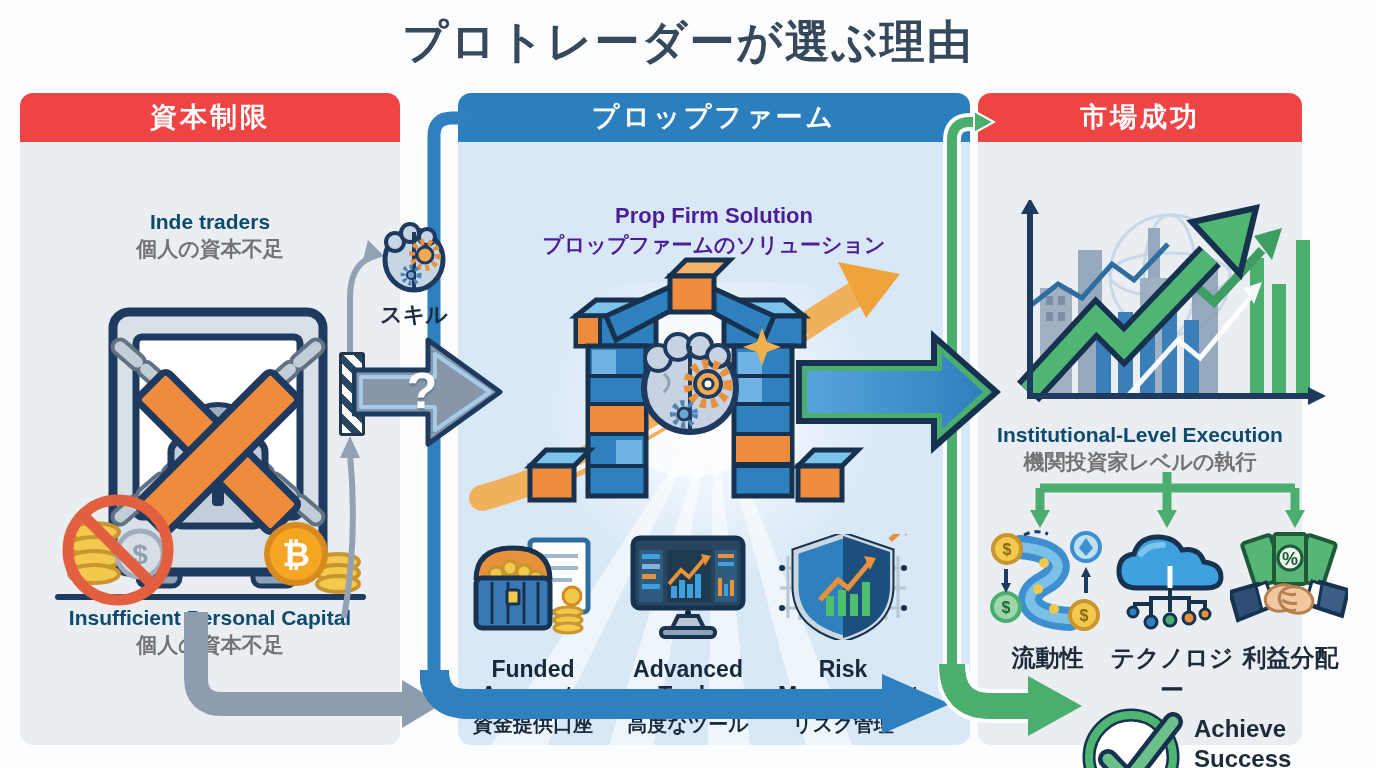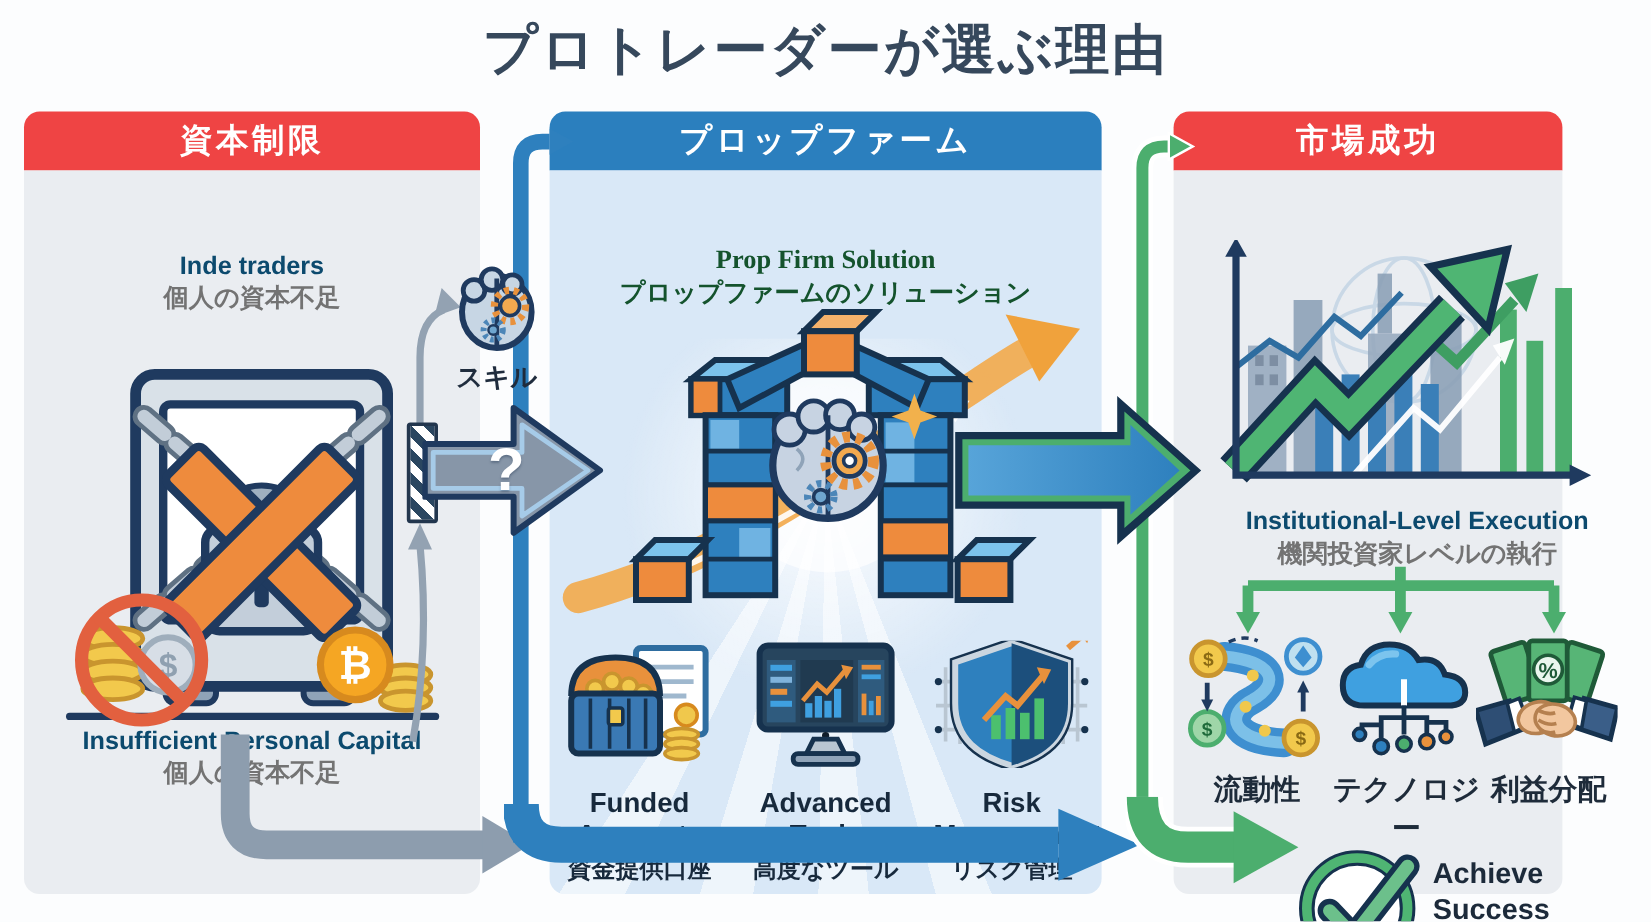--- a/index.html
+++ b/index.html
@@ -7,45 +7,45 @@
     font-family:"Liberation Sans","DejaVu Sans",sans-serif;background:#fcfdfe;}
   .abs{position:absolute;}
   .ctr{text-align:center;}
   #title{top:12px;left:0;width:100%;font-size:45px;font-weight:700;color:#36485c;letter-spacing:2px;}
   
   .panel{position:absolute;top:93px;height:652px;border-radius:13px;}
   .ph{position:absolute;top:0;left:0;right:0;height:49px;line-height:49px;text-align:center;
       color:#fff;font-size:27px;font-weight:bold;letter-spacing:3px;border-radius:13px 13px 0 0;}
   .pb{position:absolute;top:49px;left:0;right:0;bottom:0;border-radius:0 0 13px 13px;}
   #p-left{left:20px;width:380px;}
-  #p-mid{left:458px;width:460px;}
+  #p-mid{left:458px;width:512px;}
   #p-right{left:978px;width:324px;}
   #p-left .ph,#p-right .ph{background:#ef4444;}
   #p-mid .ph{background:#2b7fbe;}
   #p-left .pb,#p-right .pb{background:#eaedf1;}
   #p-mid .pb{background:#d9e8f7;}
   #rays{position:absolute;left:0;right:0;top:140px;bottom:0;border-radius:0 0 13px 13px;
     background:
       radial-gradient(circle at 50% 28%, rgba(255,255,255,.95) 0%, rgba(255,255,255,0) 42%),
       conic-gradient(from 152deg at 50% 26%, rgba(255,255,255,0) 0 6deg, rgba(255,255,255,.55) 6deg 13deg,
         rgba(255,255,255,0) 13deg 22deg, rgba(255,255,255,.55) 22deg 29deg, rgba(255,255,255,0) 29deg 38deg,
         rgba(255,255,255,.55) 38deg 45deg, rgba(255,255,255,0) 45deg 54deg, rgba(255,255,255,.55) 54deg 61deg,
         rgba(255,255,255,0) 61deg 360deg);}
   .line-en{font-weight:bold;color:#0c4a6e;}
   .line-ja{font-weight:bold;color:#737373;}
   #lp-intro{top:66px;left:0;width:100%;font-size:21px;line-height:1.3;}
   #lp-cap{top:462px;left:0;width:100%;font-size:21px;line-height:1.3;}
   #mp-sub{top:60px;left:0;width:100%;font-size:22px;line-height:1.3;}
-  #mp-sub div{color:#14532d;font-weight:bold;font-family:Liberation Serif, serif;}
+  #mp-sub div{color:#4c1d95;font-weight:bold;}
   #mp-sub .ja{font-size:21px;}
   .feat{position:absolute;top:392px;text-align:center;}
   .feat .icon{height:106px;}
   .feat .en{font-size:23px;font-weight:bold;color:#17293c;line-height:1.15;margin-top:16px;}
   .feat .ja{font-size:20px;font-weight:bold;color:#17293c;margin-top:2px;}
-  #rp-cap{top:280px;left:0;width:100%;font-size:21px;line-height:1.28;padding-left:41px;}
+  #rp-cap{top:280px;left:0;width:100%;font-size:21px;line-height:1.28;}
   .benefit-label{position:absolute;top:500px;font-size:24px;font-weight:bold;color:#1e2b3a;text-align:center;}
   #success-text{left:216px;top:572px;line-height:1.25;}
   #success-text .en{font-size:24px;font-weight:bold;color:#1c2a3a;}
   #skill-label{left:362px;top:300px;width:104px;text-align:center;font-size:22px;font-weight:bold;color:#1f2c3d;}
   #barrier{left:339px;top:352px;width:20px;height:78px;border:3px solid #22364e;border-radius:3px;
     background:repeating-linear-gradient(45deg,#ffffff 0 7px,#2a4660 7px 14px);}
   #qmark{left:392px;top:362px;width:60px;text-align:center;font-size:50px;font-weight:800;color:#ffffff;
     text-shadow:0 2px 2px rgba(20,40,70,.35);}
   svg{display:block;}
 </style>

